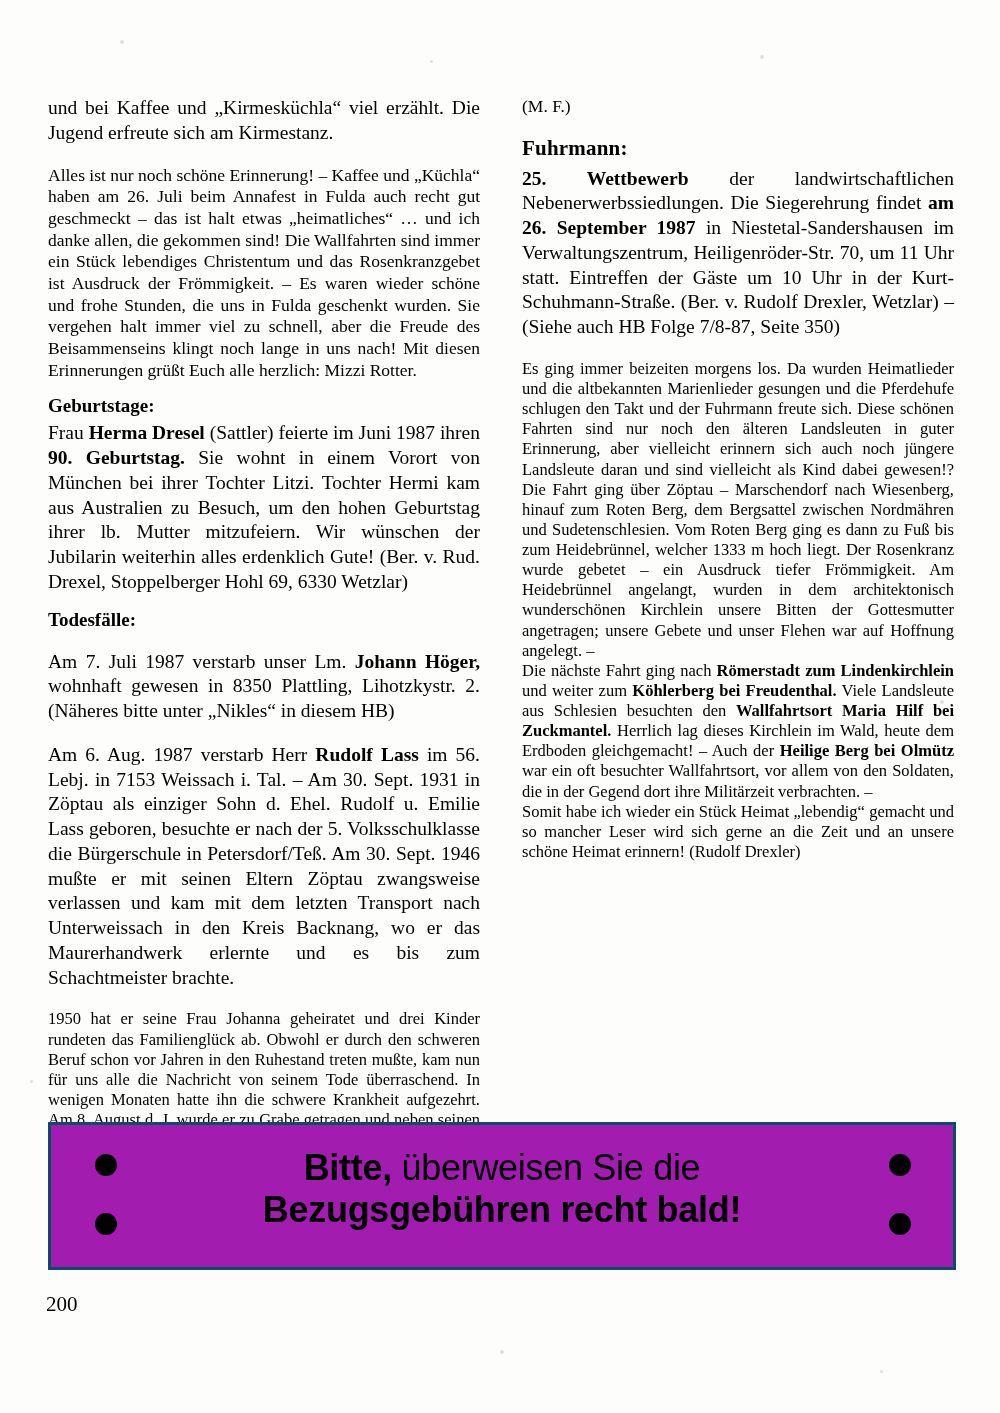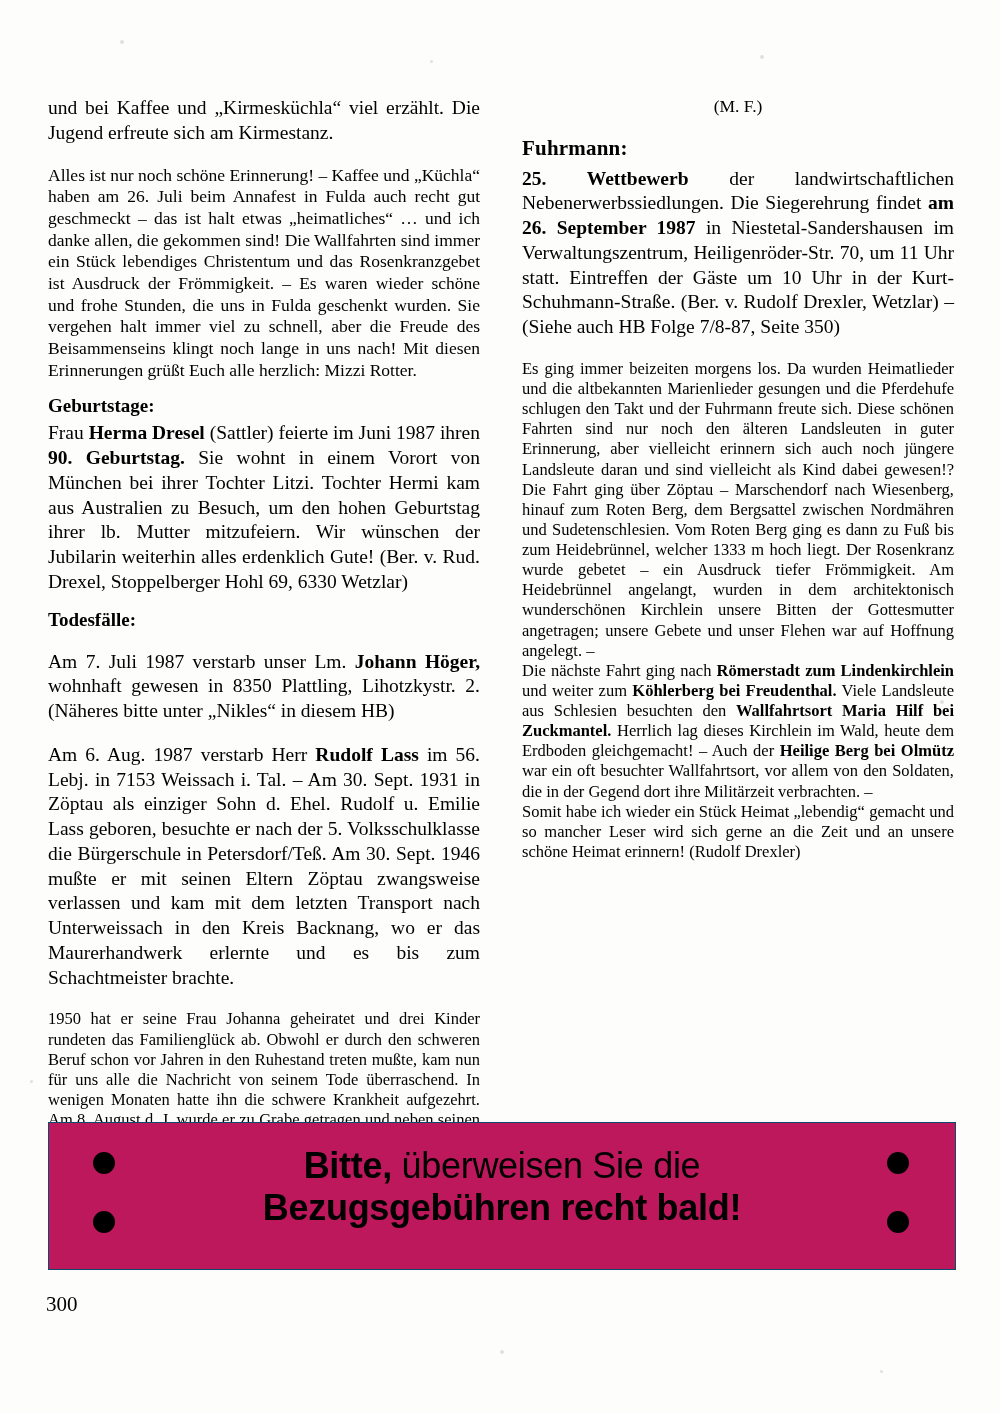--- a/index.html
+++ b/index.html
@@ -58,23 +58,23 @@
     margin: 14px 0 4px 0;
   }
   b { font-weight: bold; }
 
   .banner {
     position: absolute;
     left: 48px;
     top: 1122px;
     width: 908px;
     height: 148px;
-    border: 1px solid #0c4a6e;
+    border: 3px solid #0c4a6e;
     box-sizing: border-box;
-    background: #be185d;
+    background: #a21caf;
     text-decoration: underline;
   }
   .banner-inner {
     position: relative;
     width: 100%;
     height: 100%;
   }
   .dot {
     position: absolute;
     width: 22px;
@@ -126,21 +126,21 @@
 
 
       <h3 class="subhead">Geburtstage:</h3>
       <p class="t19">Frau <b>Herma Dresel</b> (Sattler) feierte im Juni 1987 ihren <b>90. Geburtstag.</b> Sie wohnt in einem Vorort von München bei ihrer Tochter Litzi. Tochter Hermi kam aus Australien zu Besuch, um den hohen Geburtstag ihrer lb. Mutter mitzufeiern. Wir wünschen der Jubilarin weiterhin alles erdenklich Gute! (Ber. v. Rud. Drexel, Stoppelberger Hohl 69, 6330 Wetzlar)</p>
 
       <h3 class="subhead">Todesfälle:</h3>
       <p class="t19 sp-s">Am 7. Juli 1987 verstarb unser Lm. <b>Johann Höger,</b> wohnhaft gewesen in 8350 Plattling, Lihotzkystr. 2. (Näheres bitte unter „Nikles“ in diesem HB)</p>
       <p class="t19 sp-s">Am 6. Aug. 1987 verstarb Herr <b>Rudolf Lass</b> im 56. Lebj. in 7153 Weissach i. Tal. – Am 30. Sept. 1931 in Zöptau als einziger Sohn d. Ehel. Rudolf u. Emilie Lass geboren, besuchte er nach der 5. Volksschulklasse die Bürgerschule in Petersdorf/Teß. Am 30. Sept. 1946 mußte er mit seinen Eltern Zöptau zwangsweise verlassen und kam mit dem letzten Transport nach Unterweissach in den Kreis Backnang, wo er das Maurerhandwerk erlernte und es bis zum Schachtmeister brachte.</p>
       <p class="t16 sp-s">1950 hat er seine Frau Johanna geheiratet und drei Kinder rundeten das Familienglück ab. Obwohl er durch den schweren Beruf schon vor Jahren in den Ruhestand treten mußte, kam nun für uns alle die Nachricht von seinem Tode überraschend. In wenigen Monaten hatte ihn die schwere Krankheit aufgezehrt. Am 8. August d. J. wurde er zu Grabe getragen und neben seinen Angehörigen und</p>
     </div><div class="col col-right">
-      <p class="t17" style="text-align:center">(M. F.)</p>
+      <p class="t17" style="text-align:left">(M. F.)</p>
 
       <h2 class="head">Fuhrmann:</h2>
 
       <p class="t19"><b>25. Wettbewerb</b> der landwirtschaftlichen Nebenerwerbssiedlungen. Die Siegerehrung findet <b>am 26. September 1987</b> in Niestetal-Sandershausen im Verwaltungszentrum, Heiligenröder-Str. 70, um 11 Uhr statt. Eintreffen der Gäste um 10 Uhr in der Kurt-Schuhmann-Straße. (Ber. v. Rudolf Drexler, Wetzlar) – (Siehe auch HB Folge 7/8-87, Seite 350)</p>
       <p class="t16 sp-s">Es ging immer beizeiten morgens los. Da wurden Heimatlieder und die altbekannten Marienlieder gesungen und die Pferdehufe schlugen den Takt und der Fuhrmann freute sich. Diese schönen Fahrten sind nur noch den älteren Landsleuten in guter Erinnerung, aber vielleicht erinnern sich auch noch jüngere Landsleute daran und sind vielleicht als Kind dabei gewesen!? Die Fahrt ging über Zöptau – Marschendorf nach Wiesenberg, hinauf zum Roten Berg, dem Bergsattel zwischen Nordmähren und Sudetenschlesien. Vom Roten Berg ging es dann zu Fuß bis zum Heidebrünnel, welcher 1333 m hoch liegt. Der Rosenkranz wurde gebetet – ein Ausdruck tiefer Frömmigkeit. Am Heidebrünnel angelangt, wurden in dem architektonisch wunderschönen Kirchlein unsere Bitten der Gottesmutter angetragen; unsere Gebete und unser Flehen war auf Hoffnung angelegt. –</p>
       <p class="t16">Die nächste Fahrt ging nach <b>Römerstadt zum Lindenkirchlein</b> und weiter zum <b>Köhlerberg bei Freudenthal.</b> Viele Landsleute aus Schlesien besuchten den <b>Wallfahrtsort Maria Hilf bei Zuckmantel.</b> Herrlich lag dieses Kirchlein im Wald, heute dem Erdboden gleichgemacht! – Auch der <b>Heilige Berg bei Olmütz</b> war ein oft besuchter Wallfahrtsort, vor allem von den Soldaten, die in der Gegend dort ihre Militärzeit verbrachten. –</p>
       <p class="t16">Somit habe ich wieder ein Stück Heimat „lebendig“ gemacht und so mancher Leser wird sich gerne an die Zeit und an unsere schöne Heimat erinnern! (Rudolf Drexler)</p>
     </div>
 
   </div>
@@ -149,21 +149,21 @@
     <div class="banner-inner">
       <span class="dot dot-tl"></span>
       <span class="dot dot-bl"></span>
       <span class="dot dot-tr"></span>
       <span class="dot dot-br"></span>
       <div class="banner-line banner-line1"><span class="bold-part">Bitte,</span><span> überweisen Sie die</span></div>
       <div class="banner-line banner-line2">Bezugsgebühren recht bald!</div>
     </div>
   </div>
 
-  <div class="pageno">300</div>
+  <div class="pageno">200</div>
 
   <span class="speckle" style="left:120px;top:40px;width:4px;height:4px;"></span>
   <span class="speckle" style="left:430px;top:60px;width:3px;height:3px;"></span>
   <span class="speckle" style="left:760px;top:55px;width:4px;height:4px;"></span>
   <span class="speckle" style="left:940px;top:700px;width:4px;height:4px;"></span>
   <span class="speckle" style="left:30px;top:1080px;width:3px;height:3px;"></span>
   <span class="speckle" style="left:500px;top:1350px;width:4px;height:4px;"></span>
   <span class="speckle" style="left:880px;top:1370px;width:3px;height:3px;"></span>
 </div>
 

